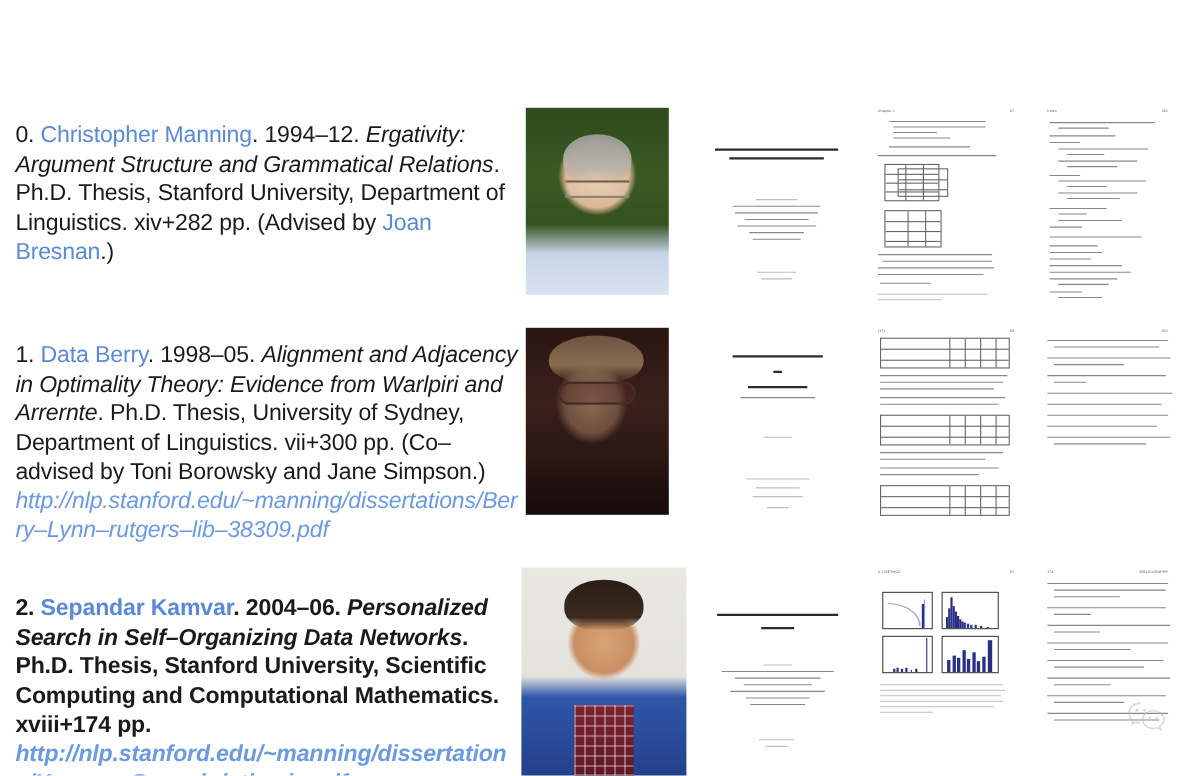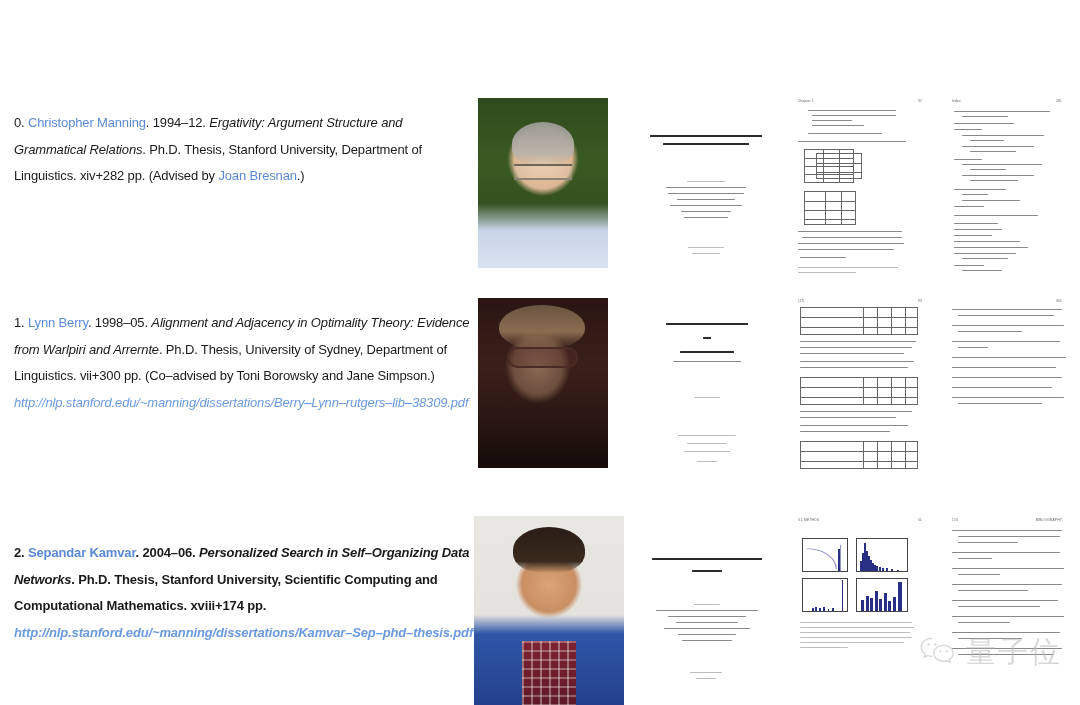--- a/index.html
+++ b/index.html
@@ -31,21 +31,21 @@
   
   .entry {
     position: absolute;
     left: 0;
     width: 1080px;
   }
   .entry-text {
     position: absolute;
     left: 14px;
     width: 460px;
-    font-size: 13px;
+    font-size: 21px;
     line-height: 26.5px;
     color: #1a1a1a;
     letter-spacing: -0.15px;
   }
   .entry-text .num { color: #1a1a1a; }
   .entry-text .person { color: #5a8ad6; }
   .entry-text .title-italic { font-style: italic; }
   .entry-text .url {
     color: #6b9ae0;
     font-style: italic;
@@ -286,21 +286,21 @@
       <div class="ln" style="left:10px; top:160px; width:62px;"></div>
       <div class="ln" style="left:18px; top:165px; width:46px;"></div>
       <div class="ln" style="left:10px; top:172px; width:30px;"></div>
       <div class="ln" style="left:18px; top:177px; width:40px;"></div>
     </div>
   </div>
 
   <div class="entry" style="top:305px;">
     <div class="entry-text" style="top:5px;">
       <span class="num">1.</span>
-      <span class="person">Lynn Berry</span><span>. 1998–05. </span><span class="title-italic">Alignment and Adjacency in Optimality Theory: Evidence from Warlpiri and Arrernte</span><span>. Ph.D. Thesis, University of Sydney, Department of Linguistics. vii+300 pp. (Co–advised by Toni Borowsky and Jane Simpson.)</span><br>
+      <span class="person">Data Berry</span><span>. 1998–05. </span><span class="title-italic">Alignment and Adjacency in Optimality Theory: Evidence from Warlpiri and Arrernte</span><span>. Ph.D. Thesis, University of Sydney, Department of Linguistics. vii+300 pp. (Co–advised by Toni Borowsky and Jane Simpson.)</span><br>
       <span class="url">http://nlp.stanford.edu/~manning/dissertations/Berry–Lynn–rutgers–lib–38309.pdf</span>
     </div>
 
     <div class="thumb photo ph1" style="left:478px; top:-7px; width:130px; height:170px;"></div>
 
     <div class="doc" style="left:632px; top:-10px; width:148px; height:180px;">
       <div class="ttlln" style="left:34px; top:28px; width:82px;"></div>
       <div class="ttlln" style="left:71px; top:42px; width:8px;"></div>
       <div class="ttlln" style="left:48px; top:56px; width:54px;"></div>
       <div class="ln" style="left:41px; top:66px; width:68px;"></div>
@@ -483,16 +483,15 @@
         <g fill="none" stroke="#b9b9b9" stroke-width="1.4">
           <path d="M13 3.2C7.0 3.2 2.2 7.2 2.2 12.1c0 2.8 1.6 5.3 4.1 7.0l-1.1 3.3 3.6-1.8c1.3 .4 2.7 .6 4.2 .6"></path>
           <path d="M24.5 10.2c-5.4 0-9.8 3.6-9.8 8.0 0 4.4 4.4 8.0 9.8 8.0 1.2 0 2.4-.2 3.5-.5l3.3 1.7-1.0-3.0c2.3-1.5 3.9-3.8 3.9-6.2 0-4.4-4.4-8.0-9.7-8.0z"></path>
         </g>
         <circle cx="9.6" cy="9.6" r="1.25" fill="#b9b9b9"></circle>
         <circle cx="16.4" cy="9.6" r="1.25" fill="#b9b9b9"></circle>
         <circle cx="21.2" cy="16.4" r="1.15" fill="#b9b9b9"></circle>
         <circle cx="27.8" cy="16.4" r="1.15" fill="#b9b9b9"></circle>
       </svg>
     </span>
-    <span class="wm-text">量子位</span>
   </div>
 
 </div>
 
 </body></html>

